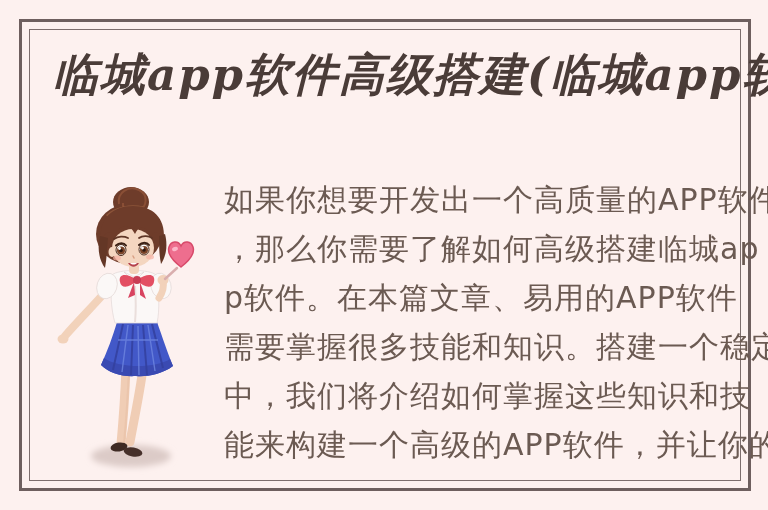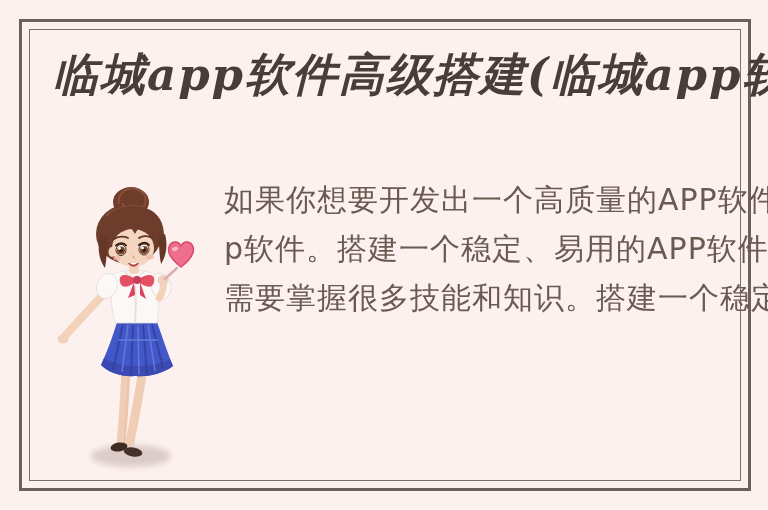--- a/index.html
+++ b/index.html
@@ -171,17 +171,20 @@
       <g>
         <path d="M122,96 L110,107" stroke="#d9aeae" stroke-width="2.5" stroke-linecap="round"></path>
         <path d="M126,95 C117,88 112,81 114,75 C116,69 123,68 126,74 C129,68 136,69 138,75 C140,81 135,88 126,95 Z" fill="#ee6e8e" stroke="#d84a6a" stroke-width="1.5"></path>
         <ellipse cx="120" cy="77" rx="3" ry="2" fill="#fbb6c8" transform="rotate(-20 120 77)"></ellipse>
       </g>
     </svg>
   </div>
 
   <div class="body-text">
     <div class="b-line">如果你想要开发出一个高质量的APP软件</div>
-    <div class="b-line">p软件。搭建一个稳定、易用的APP软件</div>
+    <div class="b-line">，那么你需要了解如何高级搭建临城ap</div>
+    <div class="b-line">p软件。在本篇文章、易用的APP软件</div>
     <div class="b-line">需要掌握很多技能和知识。搭建一个稳定</div>
+    <div class="b-line">中，我们将介绍如何掌握这些知识和技</div>
+    <div class="b-line">能来构建一个高级的APP软件，并让你的</div>
   </div>
 
 </div>
 
 </body></html>

